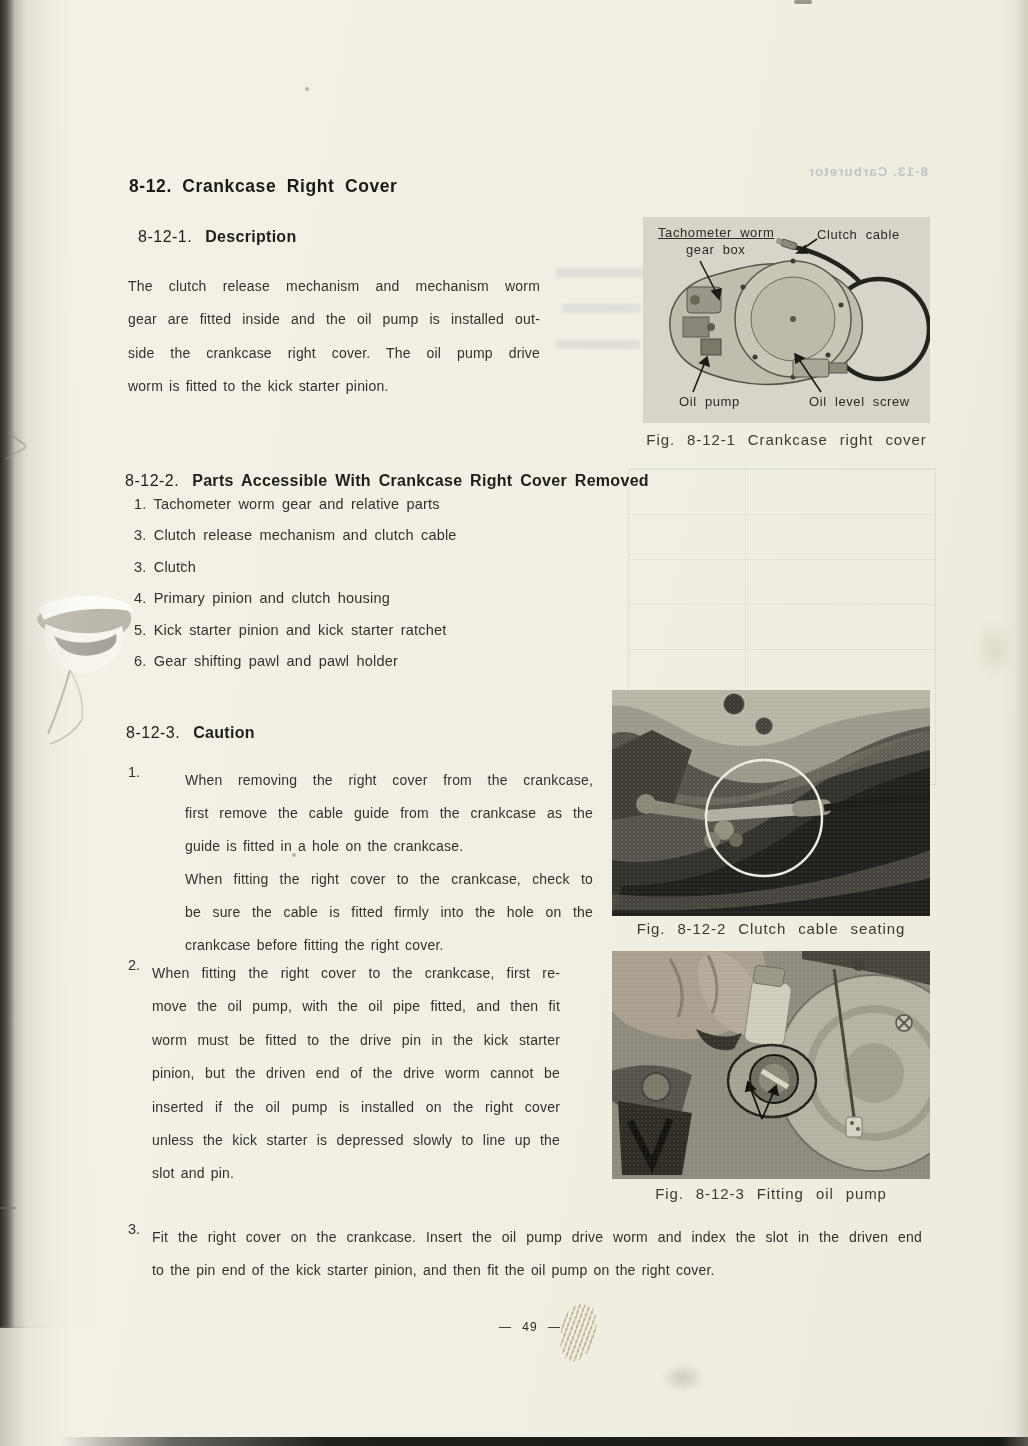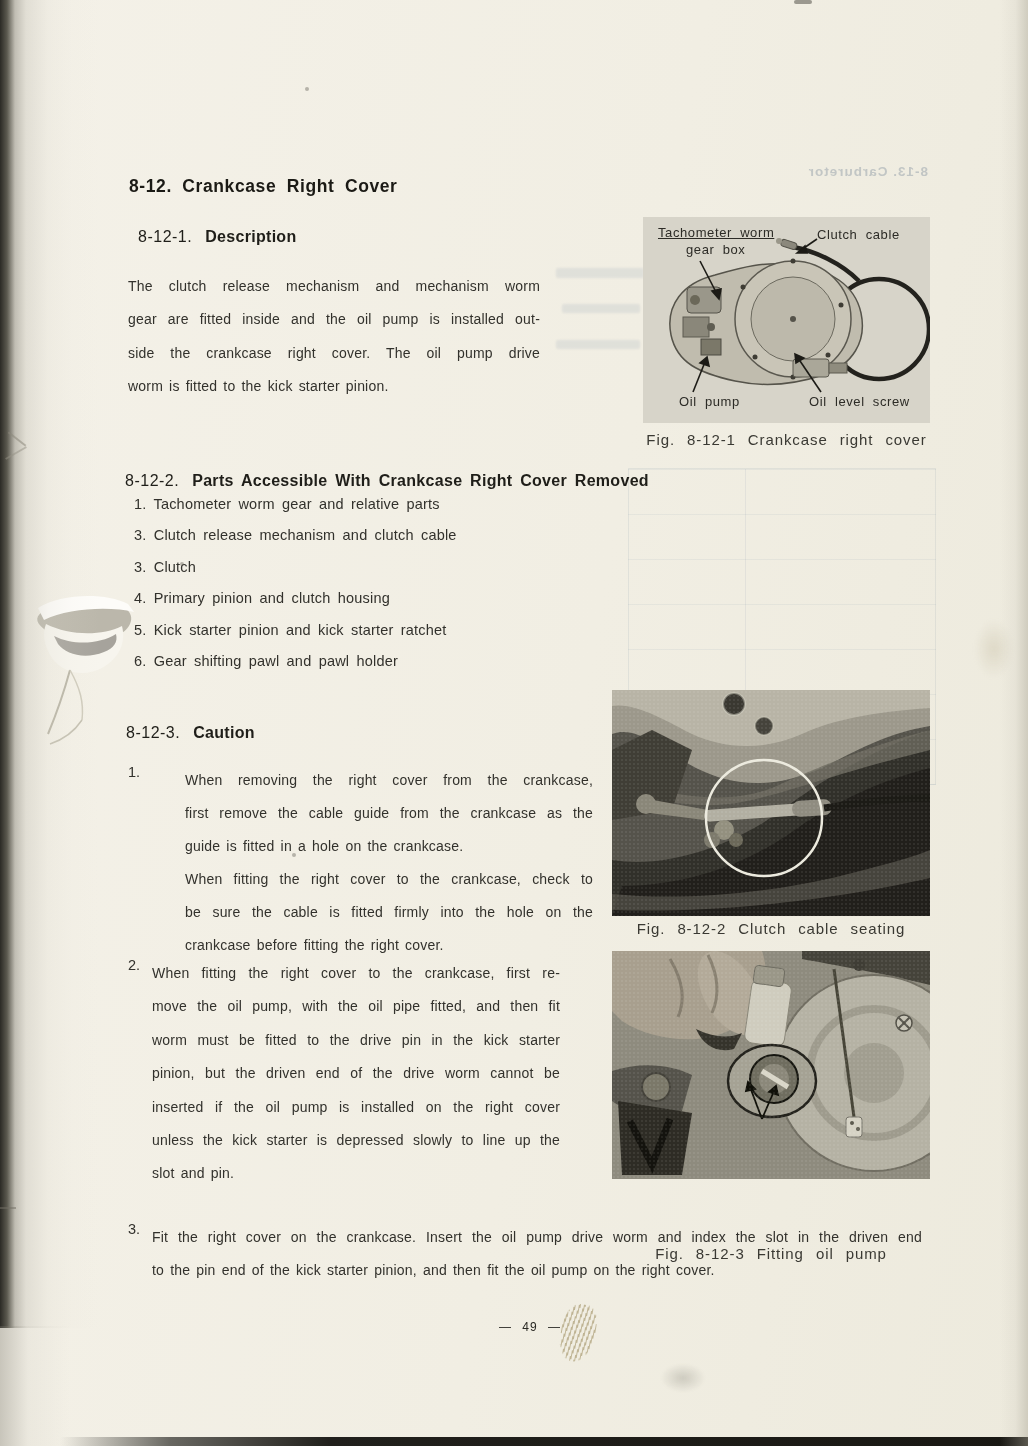--- a/index.html
+++ b/index.html
@@ -248,21 +248,21 @@
 
       <g stroke="#101009" stroke-width="1.8" fill="#101009">
         <line x1="150" y1="168" x2="138" y2="136"></line>
           <polygon points="136,131 134,140 143,138"></polygon>
         <line x1="150" y1="168" x2="162" y2="140"></line>
           <polygon points="164,135 157,141 166,144"></polygon>
       </g>
     </svg>
     <div class="halftone"></div>
   </div>
-  <div class="abs caption" style="left:612px;top:1245px;width:318px;">Fig. 8-12-3 Fitting oil pump</div>
+  <div class="abs caption" style="left:612px;top:1185px;width:318px;">Fig. 8-12-3 Fitting oil pump</div>
 
   <svg class="abs" style="left:24px;top:584px;" width="120" height="170" viewBox="0 0 120 170">
     <path d="M18,28 C40,18 78,14 100,24 C112,30 108,44 96,50 C70,60 38,58 24,48 C12,40 10,34 18,28 Z" fill="#8c887a" opacity="0.55"></path>
     <path d="M14,24 C36,10 80,8 104,20 L110,28 C86,22 44,24 20,36 Z" fill="#fdfcf9"></path>
     <path d="M22,40 C46,52 78,52 98,42 C102,58 96,74 78,84 C58,94 38,88 28,74 C20,62 18,50 22,40 Z" fill="#f7f5ee"></path>
     <path d="M30,52 C50,62 76,60 92,50 C94,58 90,64 80,68 C60,76 42,70 34,60 Z" fill="#55524a" opacity=".5"></path>
     <path d="M46,86 C40,108 34,126 24,150" stroke="#b9b5a6" stroke-width="2" fill="none"></path>
     <path d="M46,86 C56,104 60,118 58,136" stroke="#cfcbbc" stroke-width="1.5" fill="none"></path>
     <path d="M58,136 C50,148 38,156 26,160" stroke="#c4c0b1" stroke-width="1.5" fill="none"></path>
   </svg>

